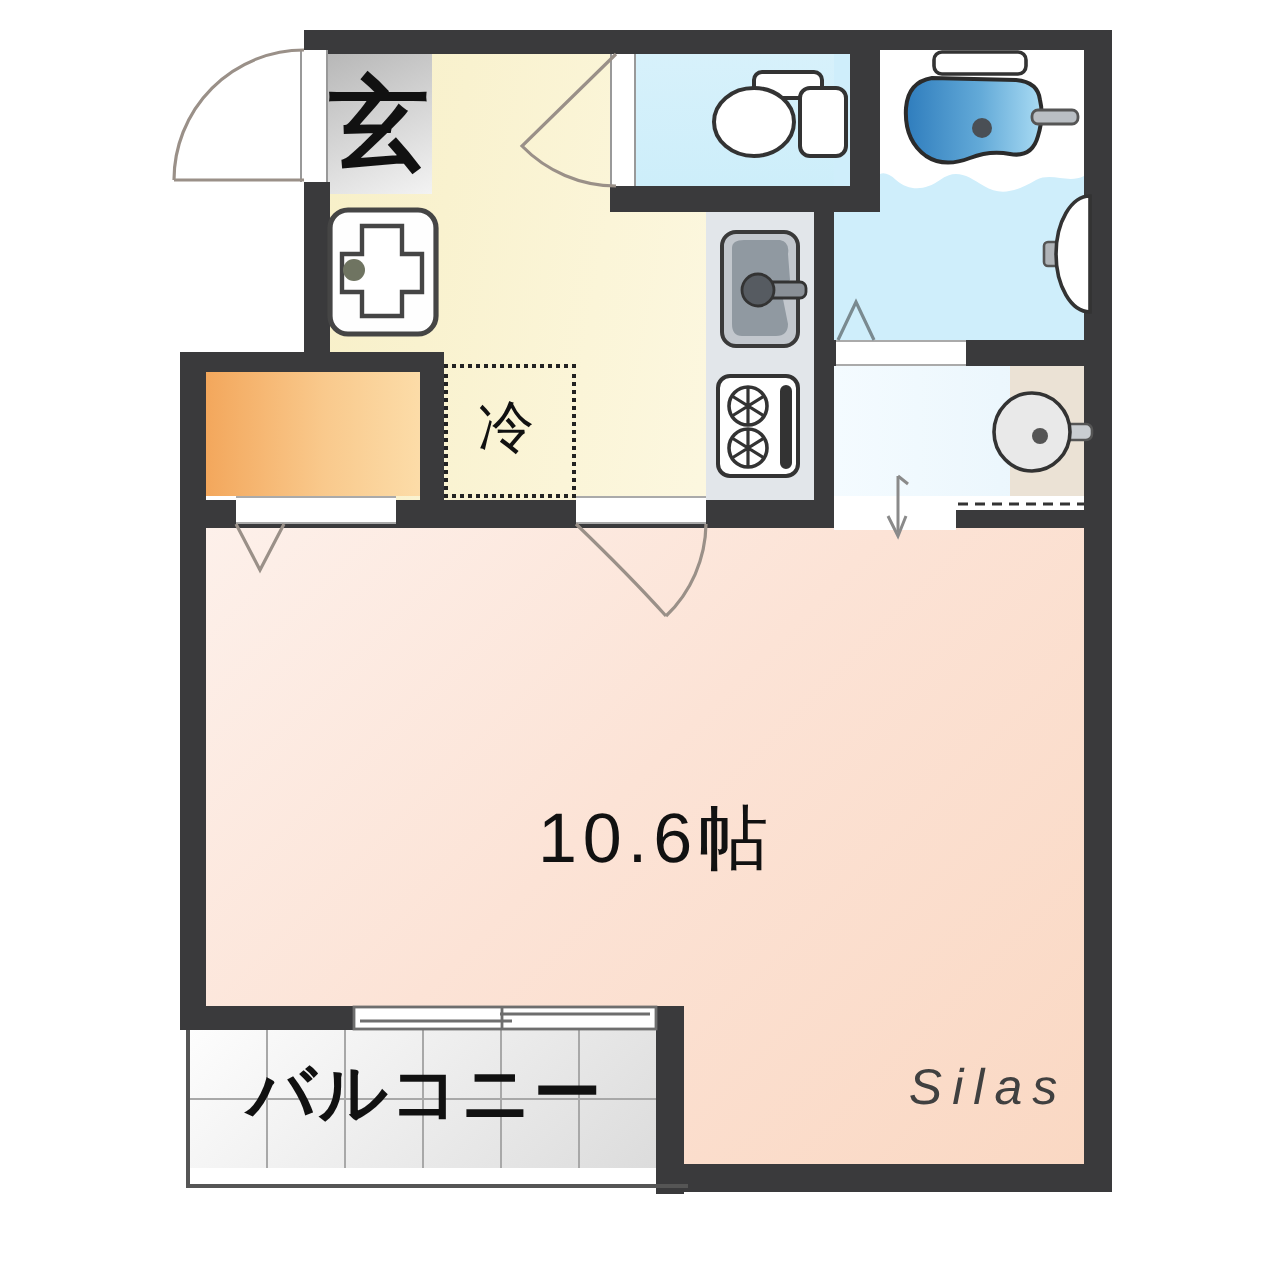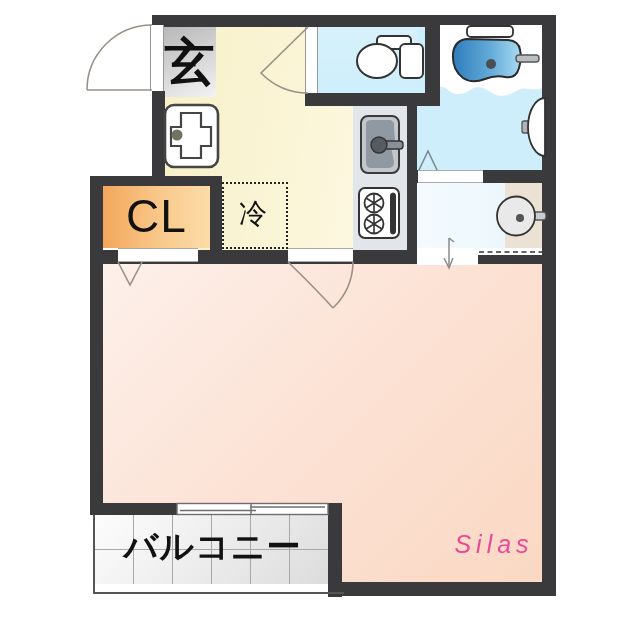--- a/index.html
+++ b/index.html
@@ -158,18 +158,18 @@
       </g>
       <g stroke-width="1.6">
         <path d="M 366 198 L 382 208 M 382 198 L 366 208 M 374 193.5 L 374 212.5"></path>
         <path d="M 366 219 L 382 229 M 382 219 L 366 229 M 374 214.5 L 374 233.5"></path>
       </g>
       <rect x="390.5" y="193" width="5" height="41" rx="2.5" fill="#333"></rect>
     </g>
   </svg>
 
   <div class="label" style="left:163px;top:27px;width:53px;height:70px;font-size:50px;font-weight:600;">玄</div>
-  <div class="label" style="left:103px;top:183px;width:107px;height:65px;font-size:46px;font-weight:500;letter-spacing:1px;">CL</div>
   <div class="label" style="left:222px;top:183px;width:62px;height:62px;font-size:28px;">冷</div>
+  <div class="label" style="left:228px;top:398px;width:200px;height:42px;font-size:35px;letter-spacing:3px;">10.6帖</div>
   <div class="label" style="left:100px;top:526px;width:225px;height:42px;font-size:34px;font-weight:600;letter-spacing:1px;">バルコニー</div>
-  <div class="label" style="left:444px;top:528px;width:100px;height:32px;font-size:25px;font-style:italic;color:#ec4899;letter-spacing:5px;">Silas</div>
+  <div class="label" style="left:444px;top:528px;width:100px;height:32px;font-size:25px;font-style:italic;color:#404040;letter-spacing:5px;">Silas</div>
 
 </div>
 
 </body></html>

